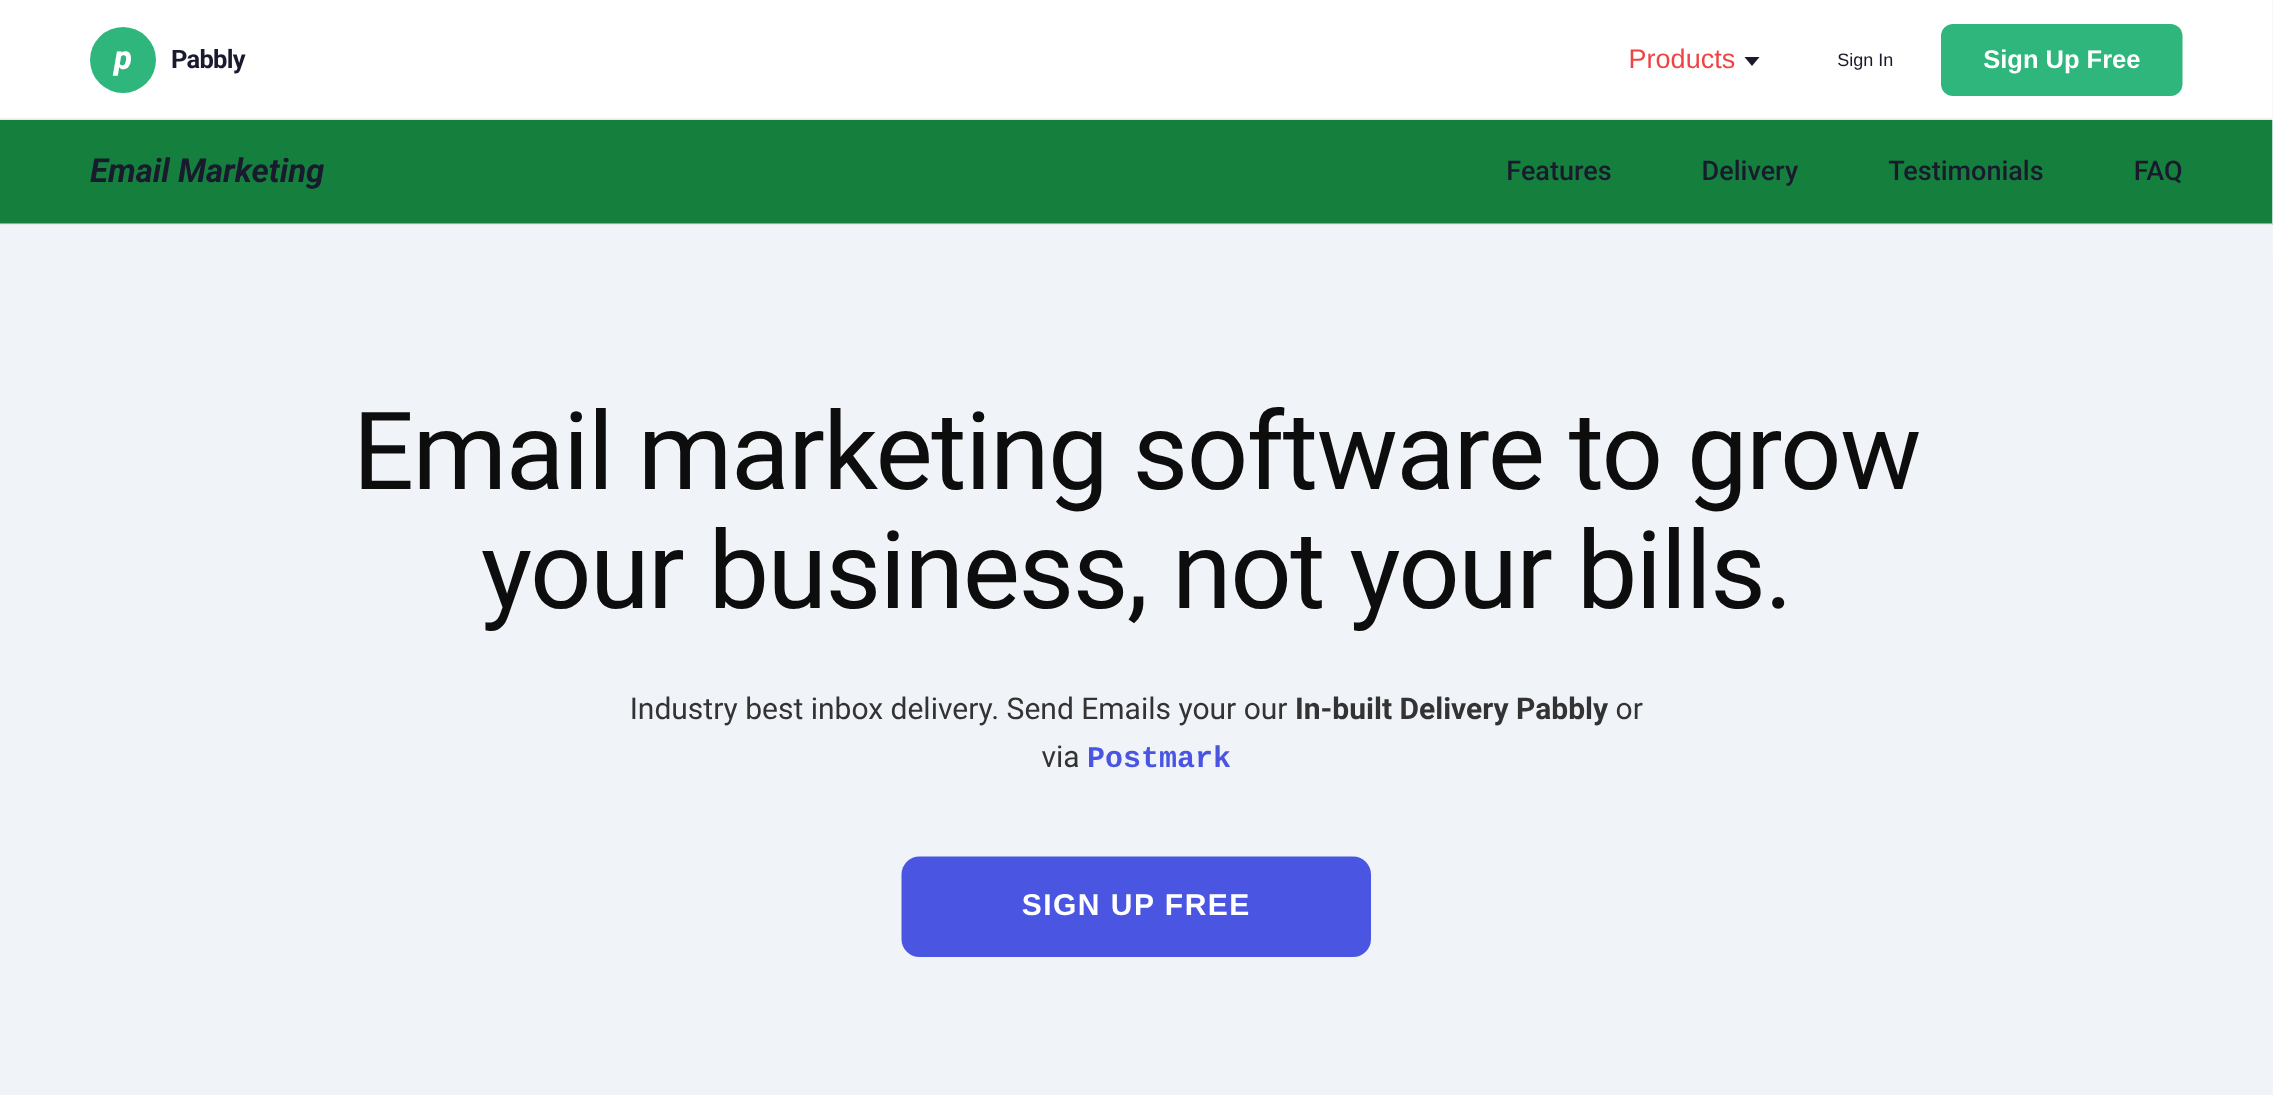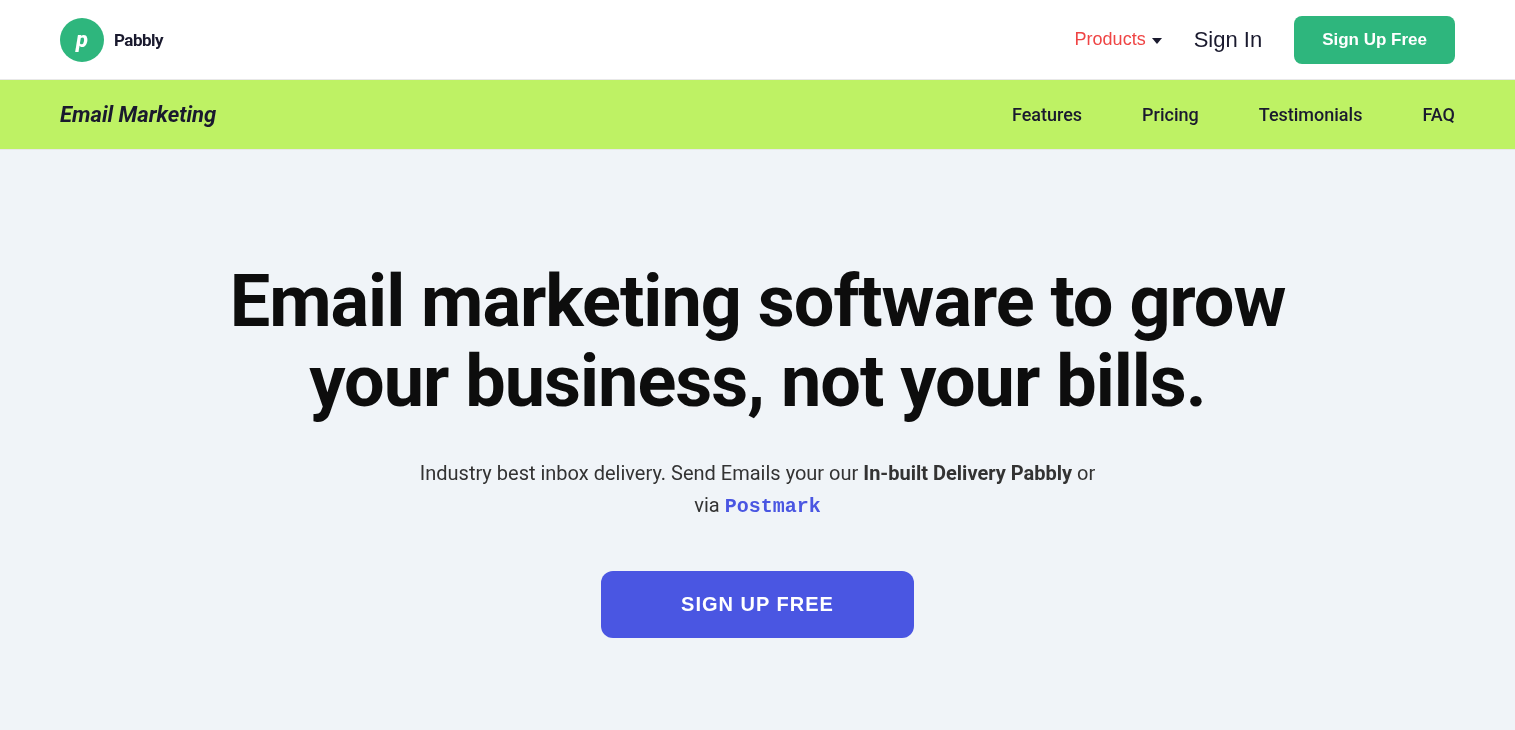--- a/index.html
+++ b/index.html
@@ -78,44 +78,45 @@
     .chevron-down {
       width: 0;
       height: 0;
       border-left: 5px solid transparent;
       border-right: 5px solid transparent;
       border-top: 6px solid #1a1a2e;
       margin-top: 2px;
     }
 
     .signin-link {
-      font-size: 22px;
+      font-size: 12px;
       font-weight: 500;
       color: #1a1a2e;
       text-decoration: none;
       cursor: pointer;
       background: none;
       border: none;
+      margin-left: 20px;
     }
 
     .signup-btn {
       background-color: #2eb67d;
       color: white;
       font-size: 17px;
       font-weight: 700;
       padding: 14px 28px;
       border-radius: 8px;
       border: none;
       cursor: pointer;
       white-space: nowrap;
     }
 
     
     .secondary-nav {
-      background-color: #bef264;
+      background-color: #15803d;
       border-bottom: 1px solid #e8e8e8;
       display: flex;
       align-items: center;
       justify-content: space-between;
       padding: 0 60px;
       height: 70px;
     }
 
     .brand-label {
       font-size: 22px;
@@ -146,21 +147,21 @@
       flex-direction: column;
       align-items: center;
       justify-content: center;
       padding: 80px 60px 60px;
       text-align: center;
       min-height: 580px;
     }
 
     .hero-title {
       font-size: 72px;
-      font-weight: 700;
+      font-weight: 400;
       color: #0d0d0d;
       line-height: 1.1;
       max-width: 1100px;
       margin-bottom: 36px;
       letter-spacing: -1px;
     }
 
     .hero-subtitle {
       font-size: 20px;
       color: #333333;
@@ -210,21 +211,21 @@
     </button>
     <button class="signin-link">Sign In</button>
     <button class="signup-btn">Sign Up Free</button>
   </div>
 </nav>
 
 <nav class="secondary-nav">
   <span class="brand-label">Email Marketing</span>
   <div class="secondary-nav-links">
     <a>Features</a>
-    <a>Pricing</a>
+    <a>Delivery</a>
     <a>Testimonials</a>
     <a>FAQ</a>
   </div>
 </nav>
 
 <section class="hero-section">
   <h1 class="hero-title">Email marketing software to grow your business, not your bills.</h1>
   <p class="hero-subtitle">
     <span>Industry best inbox delivery. Send Emails your our </span><strong>In-built Delivery Pabbly</strong><span> or via </span><a class="postmark-link">Postmark</a>
   </p>

